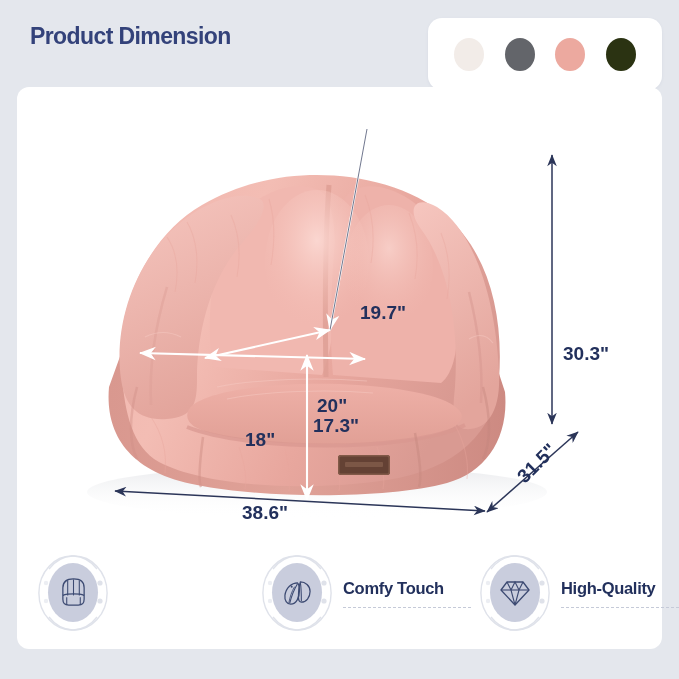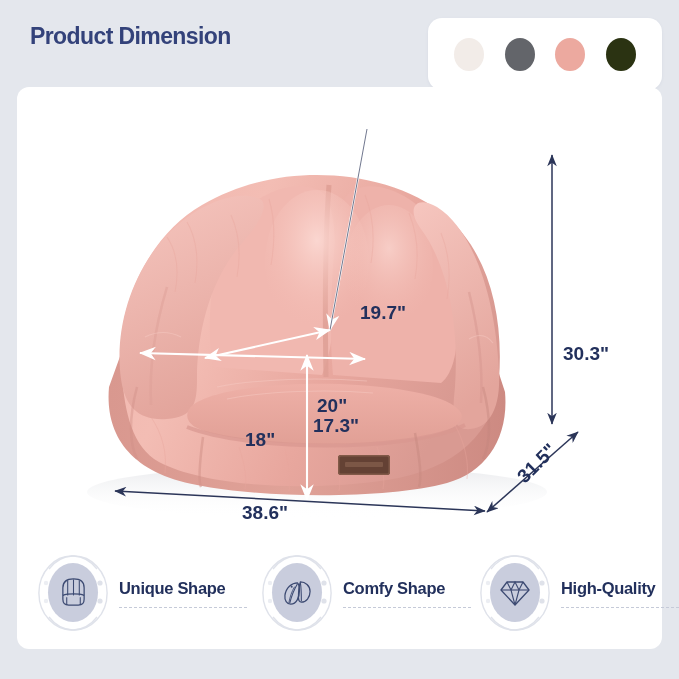--- a/index.html
+++ b/index.html
@@ -350,24 +350,20 @@
       <svg style="position:absolute;left:24px;top:22px;width:29px;height:31px;" viewBox="0 0 30 32">
         <path d="M 4 11 C 4 5, 8 2, 15 2 C 22 2, 26 5, 26 11
                  L 26 23 C 26 27, 24 29, 20 29 L 10 29 C 6 29, 4 27, 4 23 Z" fill="none" stroke="#3c4a72" stroke-width="1.3"></path>
         <path d="M 9 4 L 9 19" stroke="#3c4a72" stroke-width="1.1" fill="none"></path>
         <path d="M 15 2.5 L 15 19" stroke="#3c4a72" stroke-width="1.1" fill="none"></path>
         <path d="M 21 4 L 21 19" stroke="#3c4a72" stroke-width="1.1" fill="none"></path>
         <path d="M 4 19 C 9 17, 21 17, 26 19" stroke="#3c4a72" stroke-width="1.3" fill="none"></path>
         <path d="M 8 21 L 8 29 M 22 21 L 22 29" stroke="#3c4a72" stroke-width="1.1" fill="none"></path>
       </svg>
     </div>
-    <div class="feature-text">
-      <div class="feature-label">Unique Shape</div>
-      <div class="feature-rule"></div>
-    </div>
   </div>
 
   <div class="feature" style="left:242px;">
     <div class="feature-badge">
       <div class="badge-disc"></div>
       <svg class="badge-ring" viewBox="0 0 76 76">
         <path d="M 14 14 A 33 37 0 1 1 14 62" stroke="#dfe2ea" stroke-width="1.4" fill="none"></path>
         <path d="M 62 62 A 33 37 0 1 1 62 14" stroke="#dfe2ea" stroke-width="1.4" fill="none"></path>
         <circle cx="65" cy="28" r="2.6" fill="#dfe2ea"></circle>
         <circle cx="65" cy="46" r="2.6" fill="#dfe2ea"></circle>
@@ -379,21 +375,21 @@
                  C 15 27, 18 20, 18 13 C 18 9, 17 6, 16 5 Z" fill="none" stroke="#3c4a72" stroke-width="1.3"></path>
         <path d="M 16 6 C 13 11, 10 18, 8 26" stroke="#3c4a72" stroke-width="1.1" fill="none"></path>
         <path d="M 13 9 C 10 14, 8 20, 7 26" stroke="#3c4a72" stroke-width="0.9" fill="none"></path>
         <path d="M 19 4 C 24 4, 29 8, 29 14 C 29 20, 25 25, 20 25
                  C 18 25, 17 23, 17 20 C 17 13, 18 7, 19 4 Z" fill="none" stroke="#3c4a72" stroke-width="1.3"></path>
         <path d="M 19 5 C 20 11, 20 18, 20 24" stroke="#3c4a72" stroke-width="1.1" fill="none"></path>
         <circle cx="10" cy="9" r="1" fill="#3c4a72"></circle>
       </svg>
     </div>
     <div class="feature-text">
-      <div class="feature-label">Comfy Shape</div>
+      <div class="feature-label">Comfy Touch</div>
       <div class="feature-rule"></div>
     </div>
   </div>
 
   <div class="feature" style="left:460px;">
     <div class="feature-badge">
       <div class="badge-disc"></div>
       <svg class="badge-ring" viewBox="0 0 76 76">
         <path d="M 14 14 A 33 37 0 1 1 14 62" stroke="#dfe2ea" stroke-width="1.4" fill="none"></path>
         <path d="M 62 62 A 33 37 0 1 1 62 14" stroke="#dfe2ea" stroke-width="1.4" fill="none"></path>

